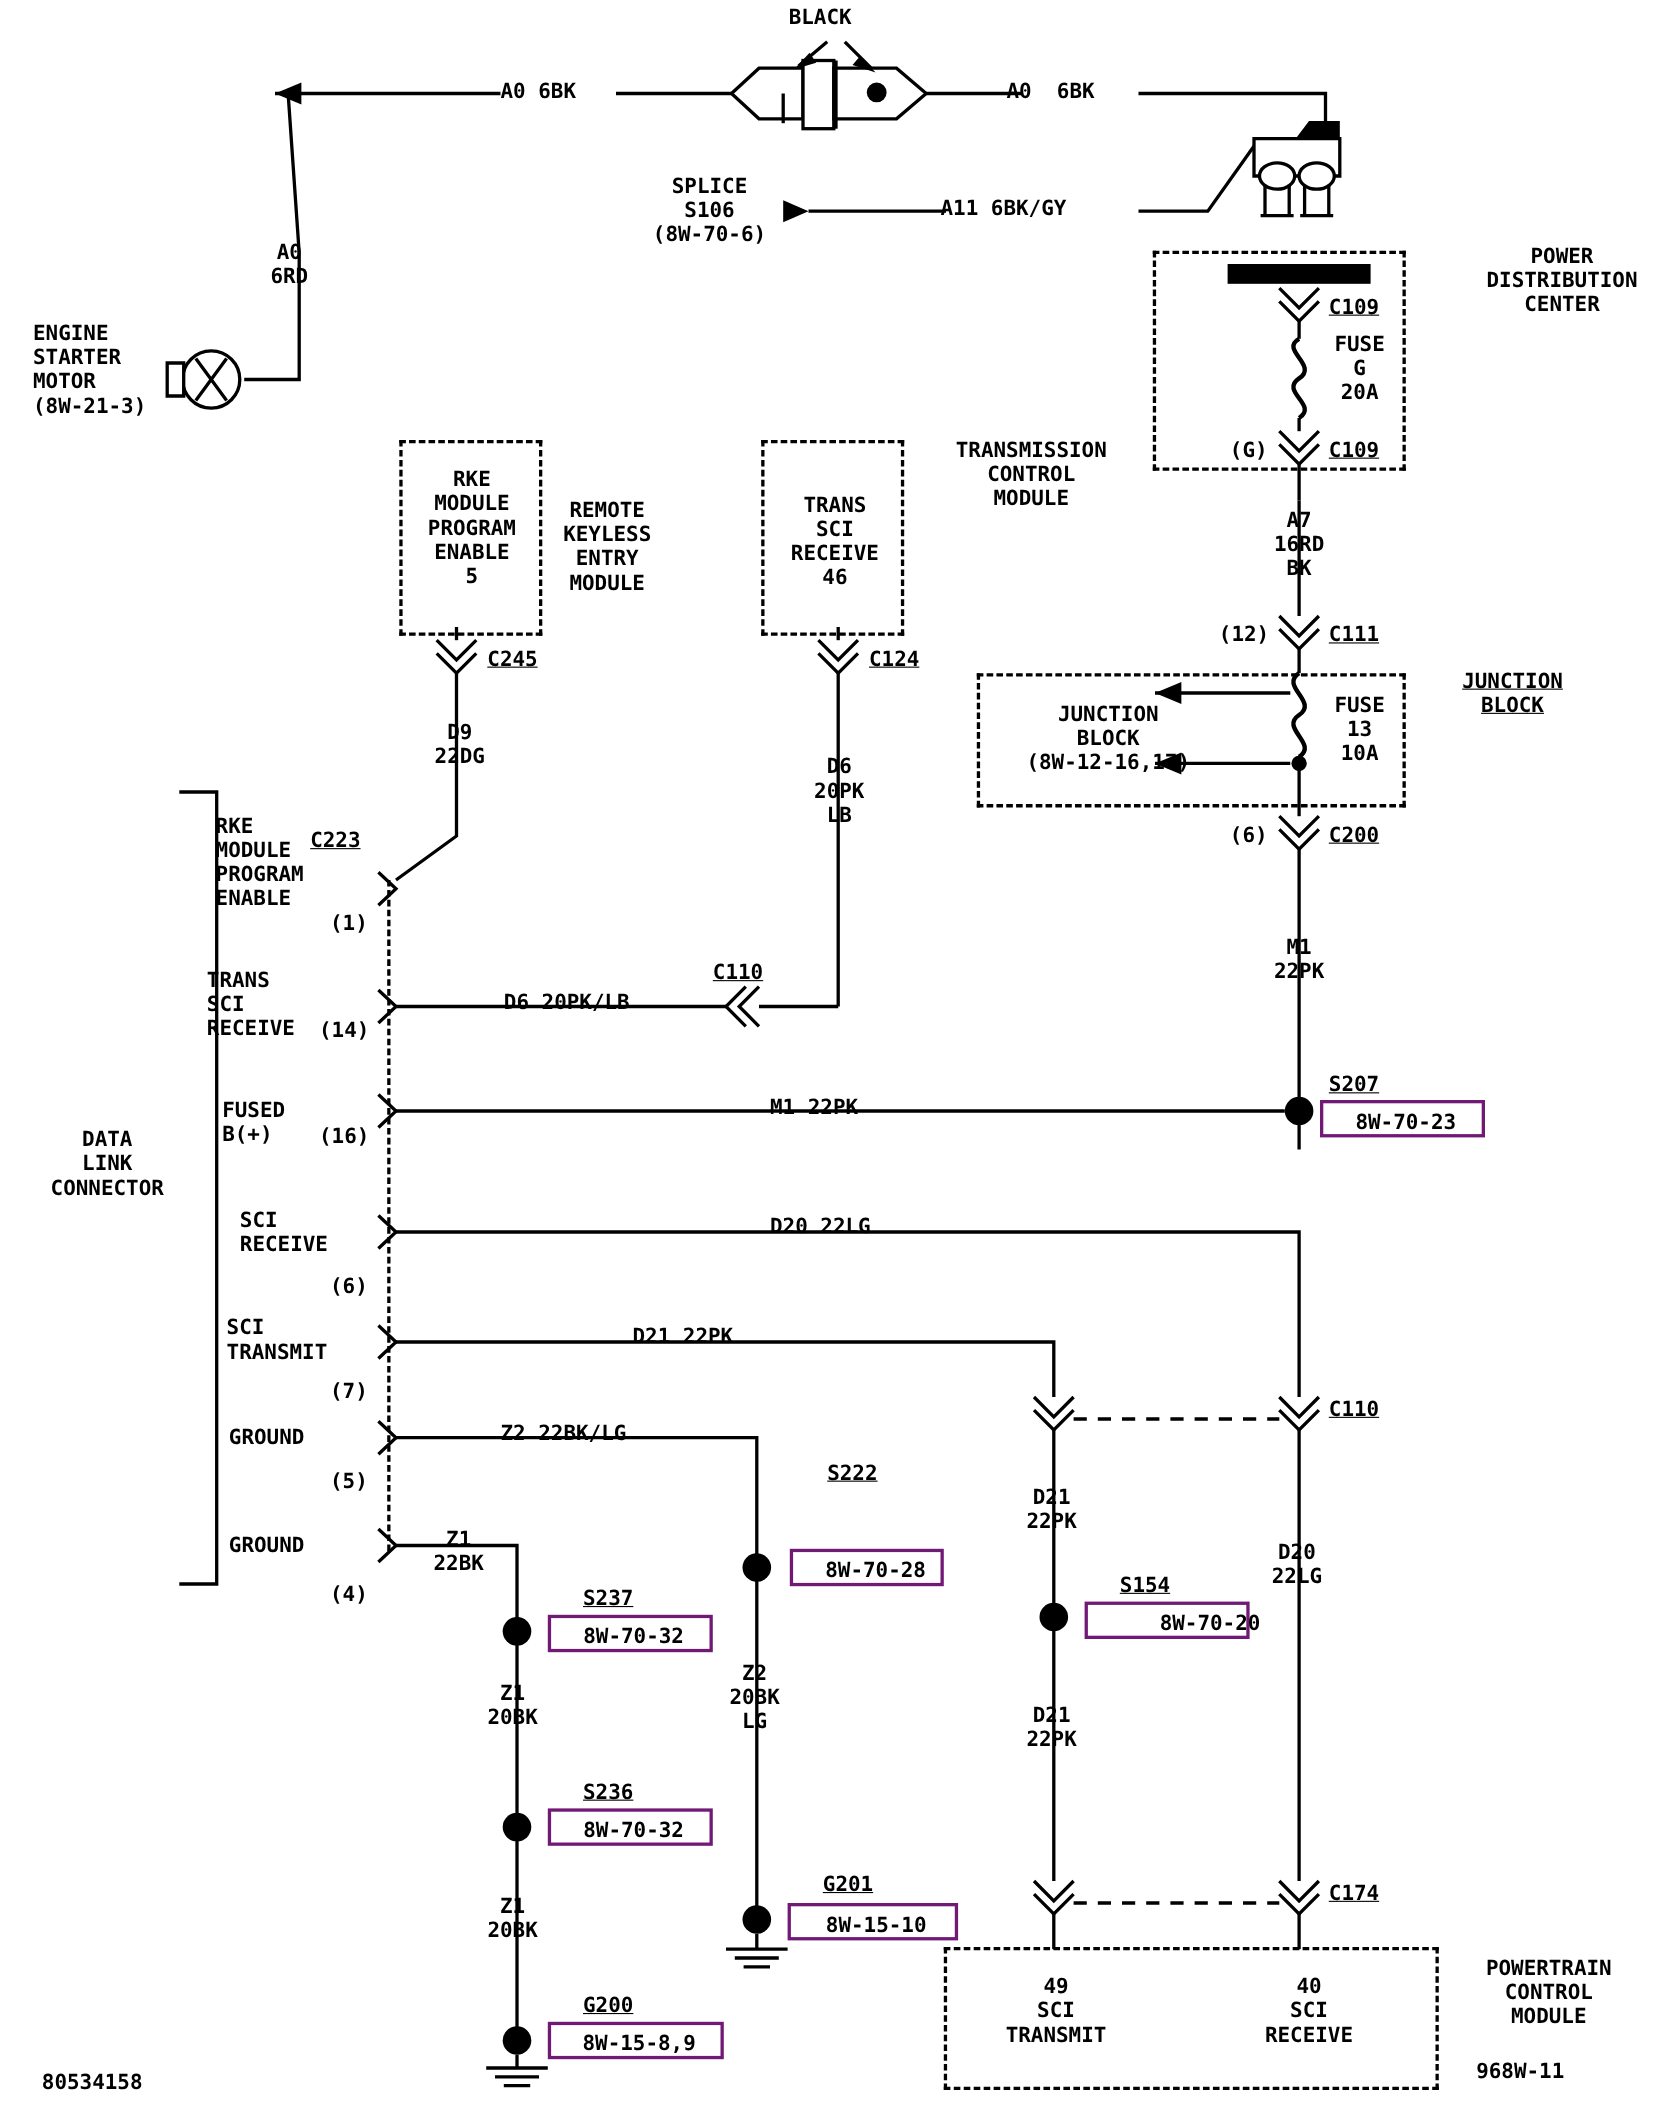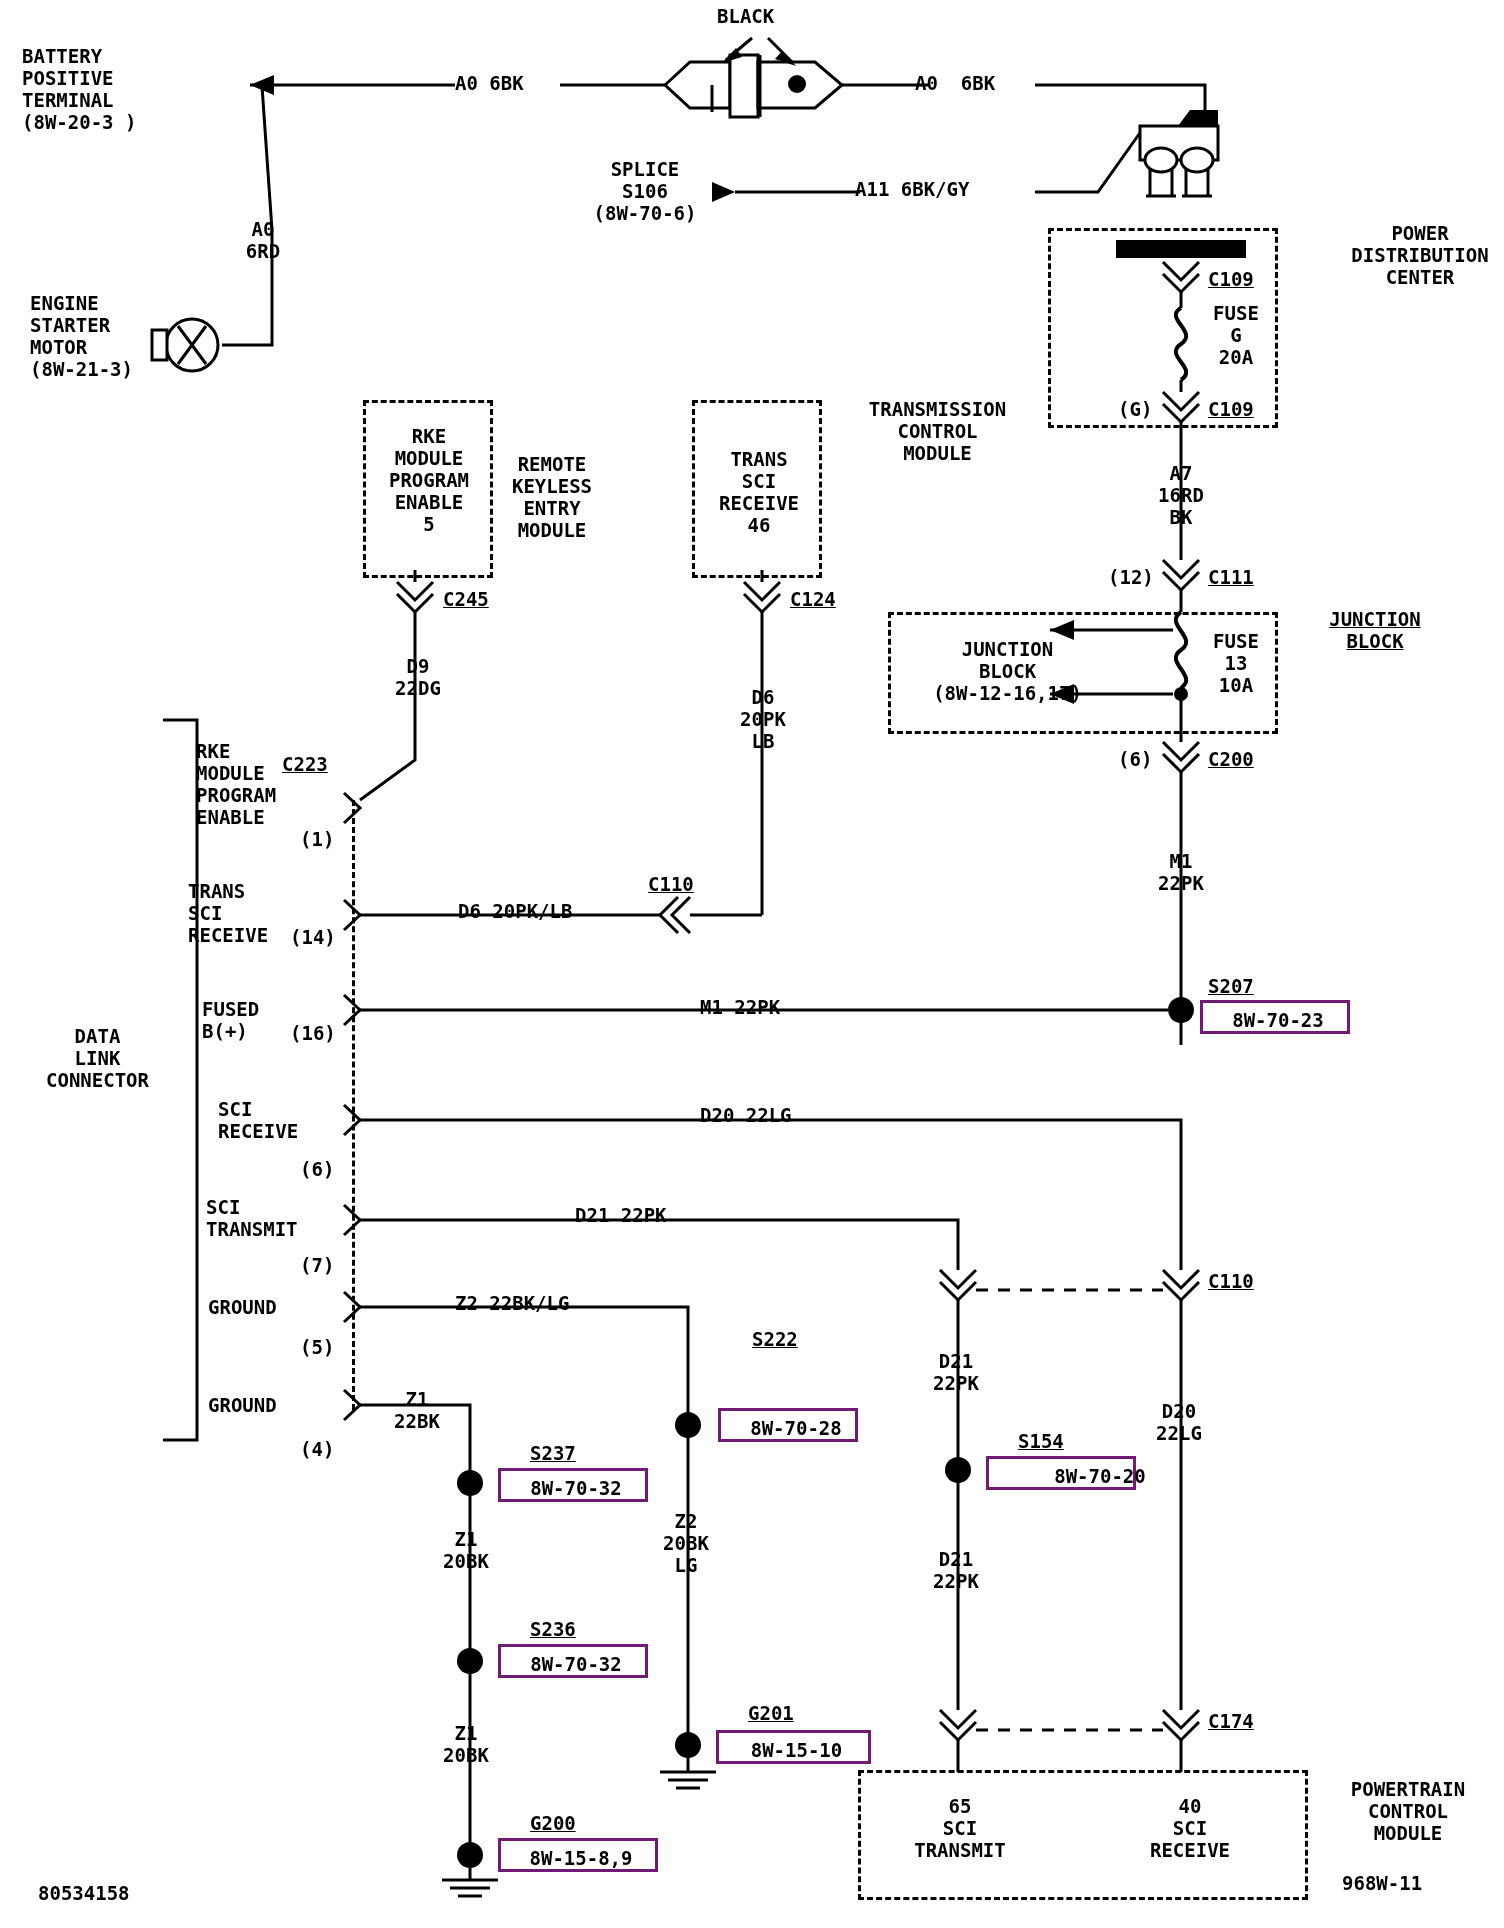--- a/index.html
+++ b/index.html
@@ -208,24 +208,20 @@
   </svg>
 
   <div class="dash-box" style="left:1048px; top:228px; width:230px; height:200px;"></div>
   <div class="dash-box" style="left:888px; top:612px; width:390px; height:122px;"></div>
   <div class="dash-box" style="left:363px; top:400px; width:130px; height:178px;"></div>
   <div class="dash-box" style="left:692px; top:400px; width:130px; height:178px;"></div>
   <div class="dash-box" style="left:858px; top:1770px; width:450px; height:130px;"></div>
 
   <div class="vdash" style="left:352px; top:800px; height:610px;"></div>
 
-  <div class="t" style="left:22px; top:45px; width:160px;">BATTERY
-POSITIVE
-TERMINAL
-(8W-20-3 )</div>
   <div class="t" style="left:30px; top:292px; width:160px;">ENGINE
 STARTER
 MOTOR
 (8W-21-3)</div>
   <div class="t" style="left:717px; top:5px;">BLACK</div>
   <div class="t ctr" style="left:545px; top:158px; width:200px;">SPLICE
 S106
 (8W-70-6)</div>
   <div class="t ctr" style="left:1300px; top:222px; width:240px;">POWER
 DISTRIBUTION
@@ -257,21 +253,21 @@
   <div class="t ctr" style="left:700px; top:448px; width:118px;">TRANS
 SCI
 RECEIVE
 46</div>
   <div class="t ctr" style="left:1196px; top:302px; width:80px;">FUSE
 G
 20A</div>
   <div class="t ctr" style="left:1196px; top:630px; width:80px;">FUSE
 13
 10A</div>
-  <div class="t ctr" style="left:880px; top:1795px; width:160px;">65
+  <div class="t ctr" style="left:880px; top:1795px; width:160px;">49
 SCI
 TRANSMIT</div>
   <div class="t ctr" style="left:1110px; top:1795px; width:160px;">40
 SCI
 RECEIVE</div>
 
   <div class="t u" style="left:1208px; top:268px;">C109</div>
   <div class="t u" style="left:1208px; top:398px;">C109</div>
   <div class="t" style="left:1118px; top:398px;">(G)</div>
   <div class="t u" style="left:1208px; top:566px;">C111</div>

